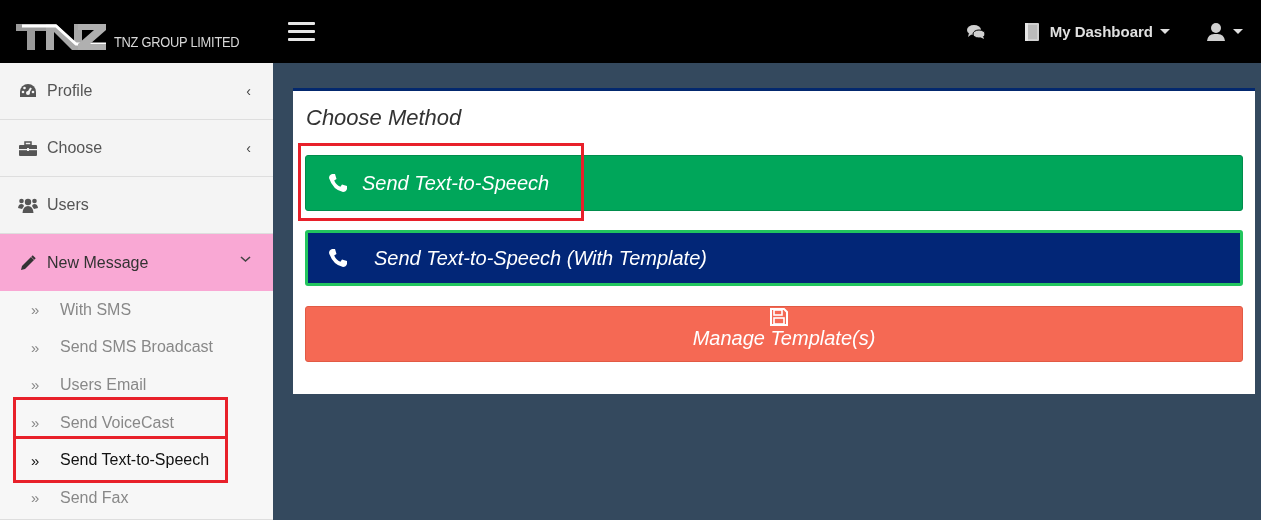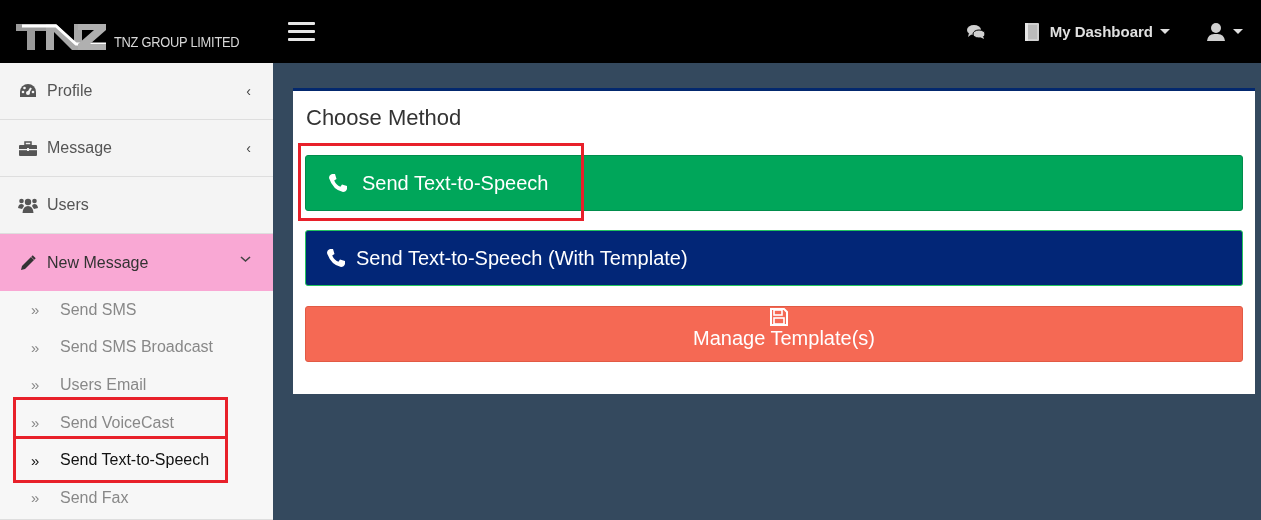--- a/index.html
+++ b/index.html
@@ -31,27 +31,27 @@
   .side-item.open { border-bottom: none; background: #f9a8d4; }
   .side-item.open .lbl { color: #333; }
   .submenu { background: #f7f7f7; border-bottom: 1px solid #dedede; padding-bottom: 2px; }
   .sub-item { height: 37.6px; display: flex; align-items: center; padding-left: 31px; font-size: 16px; color: #888; cursor: pointer; position: relative; }
   .sub-item .dbl { width: 14px; font-size: 15px; margin-right: 15px; color: #888; }
   .sub-item.active { color: #111; }
   .sub-item.active .dbl { color: #111; }
   .hl-box { position: absolute; border: 3px solid #e8202a; pointer-events: none; }
 
   
-  .panel { position: absolute; left: 293px; top: 88px; width: 962px; height: 306px; background: #fff; border-top: 3px solid #03286e; }
+  .panel { position: absolute; left: 293px; top: 88px; width: 962px; height: 306px; background: #fff; border-top: 3px solid #03286e; font-style: italic; }
   .panel-title { position: absolute; left: 13px; top: 14px; font-size: 22px; color: #333; }
   .btn { position: absolute; left: 12px; width: 938px; height: 56px; border-radius: 3px; color: #fff; font-size: 20px; display: flex; align-items: center; padding-left: 20px; cursor: pointer; }
   .btn svg { width: 20px; height: 20px; margin-right: 10px; }
   .btn-green { top: 64px; background: #00a65a; border: 1px solid #008d4c; padding-left: 22px; }
   .btn-green svg { margin-right: 14px; }
-  .btn-navy { top: 139px; background: #022677; border: 1px solid #22c55e; }
+  .btn-navy { top: 139px; background: #022677; border: 3px solid #22c55e; gap: 16px; }
   .btn-coral { top: 215px; background: #f56954; border: 1px solid #e25a44; flex-direction: column; }
 </style>
 </head>
 <body>
 
 <div class="topbar">
   <div class="logo">
     <svg class="logo-mark" viewBox="0 0 92 28">
       <path d="M0 2 H30 V9 H19 V28 H11 V9 H0 Z" fill="#9a9a9a"></path>
       <path d="M30 2 H40 L58 20 V2 H66 V28 H56 L38 10 V28 H30 Z" fill="#a8a8a8"></path>
@@ -113,21 +113,21 @@
 
   <div class="side-item">
     <span class="ico">
       <svg width="18" height="15" viewBox="0 0 18 15">
           <rect x="6" y="1" width="6" height="3" fill="none" stroke="#555" stroke-width="1.5"></rect>
           <rect x="0" y="4" width="18" height="11" rx="1" fill="#555"></rect>
           <rect x="0" y="8" width="18" height="1.2" fill="#f4f4f4"></rect>
           <rect x="8" y="7" width="2" height="3" fill="#f4f4f4"></rect>
         </svg>
     </span>
-    <span class="lbl">Message</span>
+    <span class="lbl">Choose</span>
     <span class="chev">‹</span>
   </div>
 
   <div class="side-item">
     <span class="ico">
       <svg width="20" height="16" viewBox="0 0 20 16">
           <circle cx="10" cy="5" r="3.2" fill="#555"></circle>
           <path d="M4.5 16 Q5 9 10 9 Q15 9 15.5 16 Z" fill="#555"></path>
           <circle cx="3.5" cy="4" r="2.3" fill="#555"></circle>
           <circle cx="16.5" cy="4" r="2.3" fill="#555"></circle>
@@ -149,21 +149,21 @@
     <span class="chev" style="top:16px">
       <svg width="11" height="8" viewBox="0 0 11 8">
           <path d="M1 2 L5.5 6 L10 2" stroke="#444" stroke-width="1.6" fill="none"></path>
         </svg>
     </span>
   </div>
 
   <div class="submenu">
     <div class="sub-item">
       <span class="dbl">»</span>
-      <span>Send SMS</span>
+      <span>With SMS</span>
     </div>
     <div class="sub-item">
       <span class="dbl">»</span>
       <span>Send SMS Broadcast</span>
     </div>
     <div class="sub-item">
       <span class="dbl">»</span>
       <span>Users Email</span>
     </div>
     <div class="sub-item">

